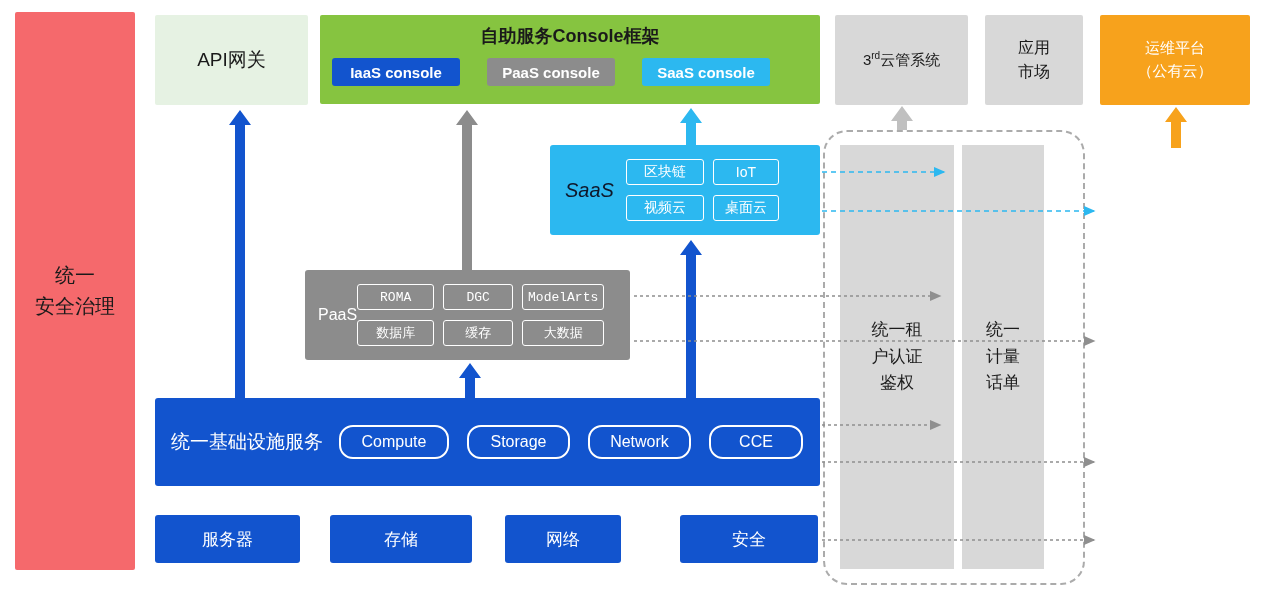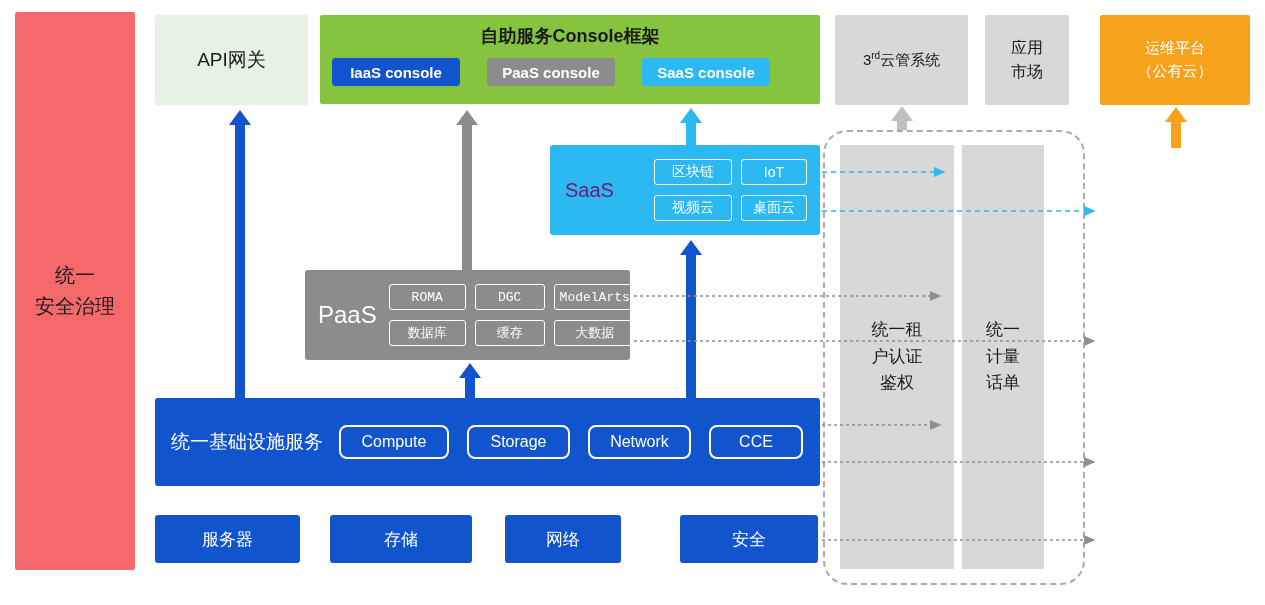--- a/index.html
+++ b/index.html
@@ -30,44 +30,44 @@
   .console-row{ display:flex; gap:27px; padding:10px 12px 0 12px; }
   .console-chip{ width:128px; height:28px; border-radius:3px; color:#fff; font-size:15px;
                  display:flex; align-items:center; justify-content:center; }
   .chip-iaas{ background:var(--blue); }
   .chip-paas{ background:var(--gray); }
   .chip-saas{ background:var(--cyan); }
 
   .third-party{ left:835px; top:15px; width:133px; height:90px; background:var(--light-gray);
                 color:var(--ink); font-size:15px; border-radius:2px; }
   .third-party sup{ font-size:10px; }
-  .app-market{ left:985px; top:15px; width:84px; height:90px; background:var(--light-gray);
+  .app-market{ left:985px; top:15px; width:98px; height:90px; background:var(--light-gray);
                color:var(--ink); font-size:16px; line-height:1.5; border-radius:2px;text-align:center; }
   .ops-platform{ left:1100px; top:15px; width:150px; height:90px; background:var(--orange);
                  color:#fff; font-size:15px; line-height:1.55; border-radius:2px;font-family:Liberation Serif, serif; }
 
   .saas-box{ left:550px; top:145px; width:270px; height:90px; background:var(--cyan); border-radius:3px;
              display:flex; align-items:center; padding-left:15px; }
-  .saas-label{ color:#701a75; font-size:20px; margin-right:40px; }
+  .saas-label{ color:#0f172a; font-size:20px; margin-right:12px;font-style:italic; }
   .saas-grid{ display:grid; grid-template-columns:78px 66px; gap:10px 9px; }
   .cell{ height:26px; border:1.5px solid #fff; border-radius:3px; color:#fff;
          display:flex; align-items:center; justify-content:center; background:transparent; }
   .saas-grid .cell{ font-size:14px; }
 
   .paas-box{ left:305px; top:270px; width:325px; height:90px; background:var(--gray); border-radius:3px;
              display:flex; align-items:center; padding-left:13px; }
-  .paas-label{ color:#fff; font-size:24px; margin-right:12px; }
+  .paas-label{ color:#fff; font-size:16px; }
   .paas-grid{ display:grid; grid-template-columns:77px 70px 82px; gap:10px 9px;font-family:Liberation Mono, monospace; }
   .paas-grid .cell{ font-size:13px; }
 
   .infra-box{ left:155px; top:398px; width:665px; height:88px; background:var(--blue); border-radius:3px;
               display:flex; align-items:center; padding:0 14px 0 16px; }
   .infra-label{ color:#fff; font-size:19px; margin-right:16px; white-space:nowrap; }
   .infra-items{ display:flex; gap:18px; }
-  .infra-cell{ height:34px; border:2px solid #fff; border-radius:8px; color:#fff; font-size:16px;
+  .infra-cell{ height:34px; border:2px solid #fff; border-radius:14px; color:#fff; font-size:16px;
                display:flex; align-items:center; justify-content:center; }
 
   .hw{ top:515px; height:48px; background:var(--blue); color:#fff; font-size:17px; border-radius:3px; }
   .hw-1{ left:155px; width:145px; }
   .hw-2{ left:330px; width:142px; }
   .hw-3{ left:505px; width:116px; }
   .hw-4{ left:680px; width:138px; }
 
   .dashed-container{ left:823px; top:130px; width:262px; height:455px;
                      border:2px dashed #ABABAB; border-radius:24px; background:transparent; }

